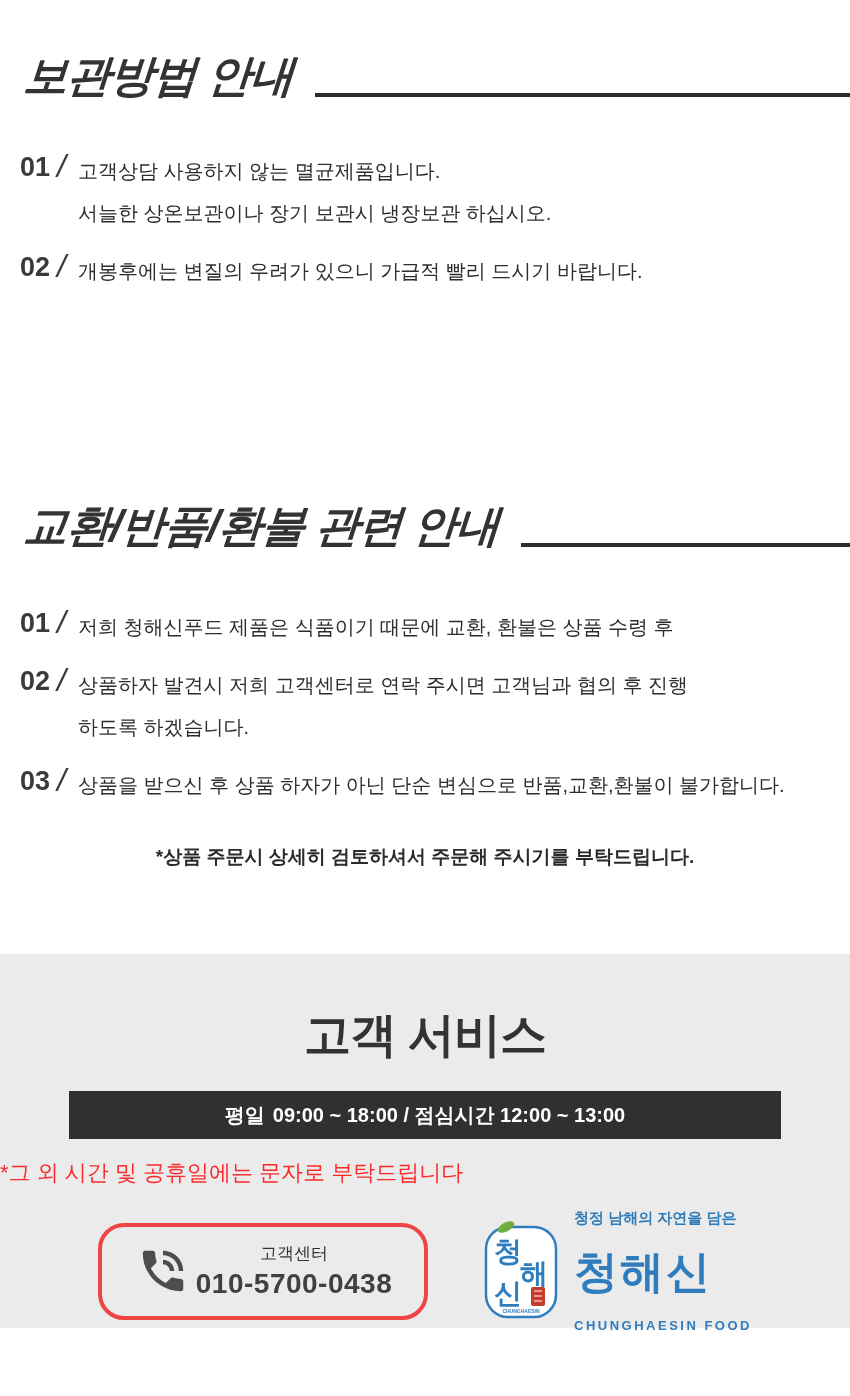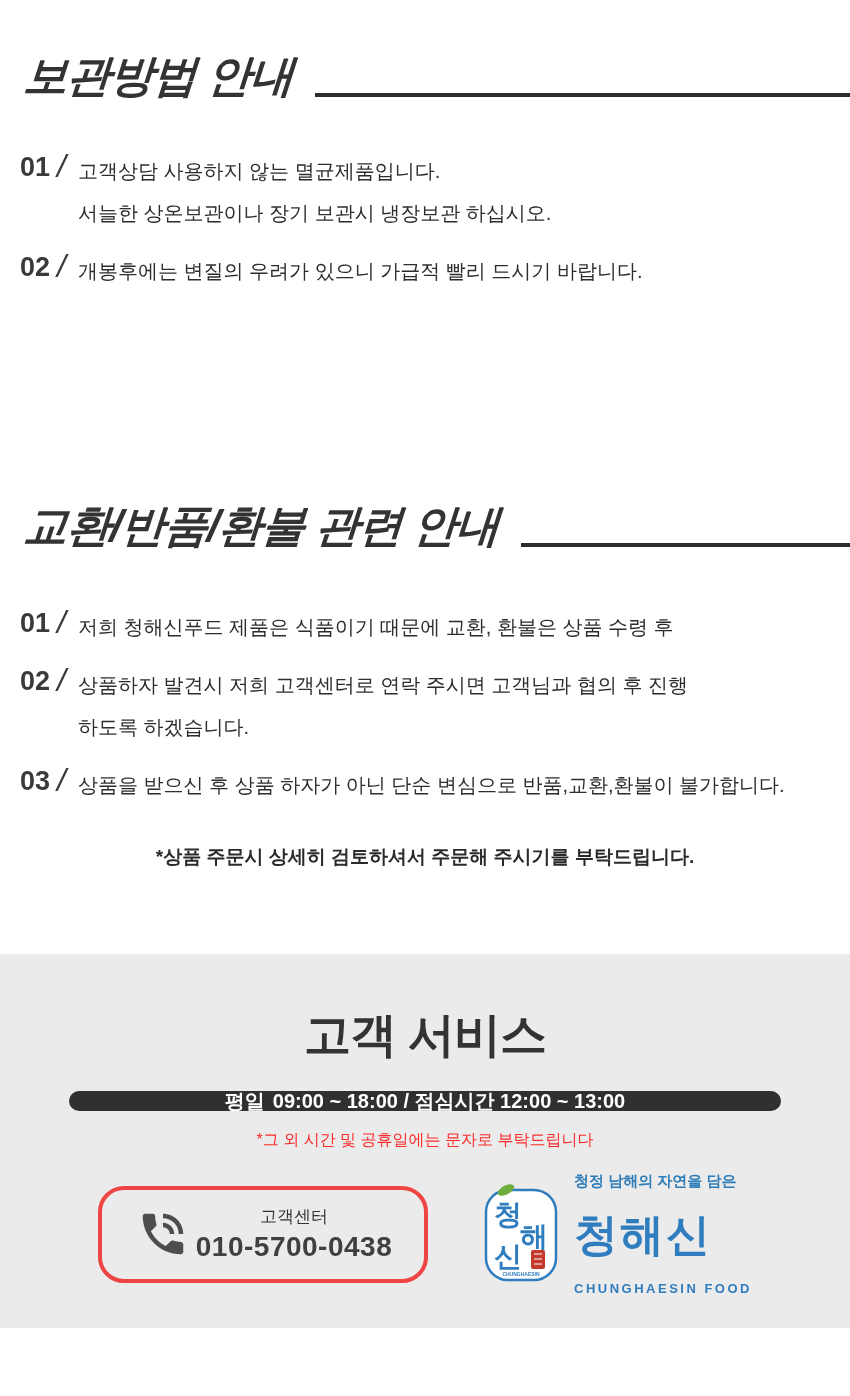--- a/index.html
+++ b/index.html
@@ -25,25 +25,25 @@
   .slash { font-size:32px; font-weight:300; font-style:italic; color:#3a3a3a; line-height:32px; margin-left:7px; }
   .lines { font-size:20px; color:#2d2d2d; line-height:42px; padding-top:0; }
   .lines > div { min-height:0; }
 
   .order-note { margin-top:38px; text-align:center; font-size:19px; font-weight:700; color:#2a2a2a; }
 
   
   .footer { margin-top:84px; background:#ebebeb; height:374px; padding-top:40px; }
   .cs-subtitle { text-align:center; font-size:20px; font-weight:700; color:#333333; }
   .cs-title { text-align:center; font-size:47px; font-weight:800; color:#333333; margin-top:10px; letter-spacing:-1px; }
-  .hours-bar { width:712px; height:20px; margin:24px auto 0 auto; background:#303030; color:#ffffff;
-               display:flex; align-items:center; justify-content:center; font-size:20px;border-radius:15px; }
+  .hours-bar { width:712px; height:48px; margin:24px auto 0 auto; background:#303030; color:#ffffff;
+               display:flex; align-items:center; justify-content:center; font-size:20px; }
   .hours-bold { font-weight:800; }
   .hours-rest { font-weight:600; margin-left:8px; }
-  .red-note { text-align:center; margin-top:19px; font-size:16px; color:#fb2b2b; }
+  .red-note { text-align:left; margin-top:19px; font-size:22px; color:#fb2b2b; }
 
   .contact-row { display:flex; align-items:center; justify-content:center; margin-top:21px; gap:54px; }
   .phone-box { width:330px; height:97px; border:4px solid #ef4444; border-radius:26px; display:flex; align-items:center; }
   .phone-icon-wrap { margin-left:34px; display:flex; align-items:center; }
   .phone-texts { flex:1; text-align:center; padding-right:26px; }
   .phone-label { font-size:17px; color:#333333; }
   .phone-number { font-size:28px; font-weight:700; color:#404040; margin-top:3px; letter-spacing:0.5px; }
 
   .logo { display:flex; align-items:center; gap:12px; }
   .logo-texts { display:flex; flex-direction:column; align-items:flex-start;gap:19px; }

